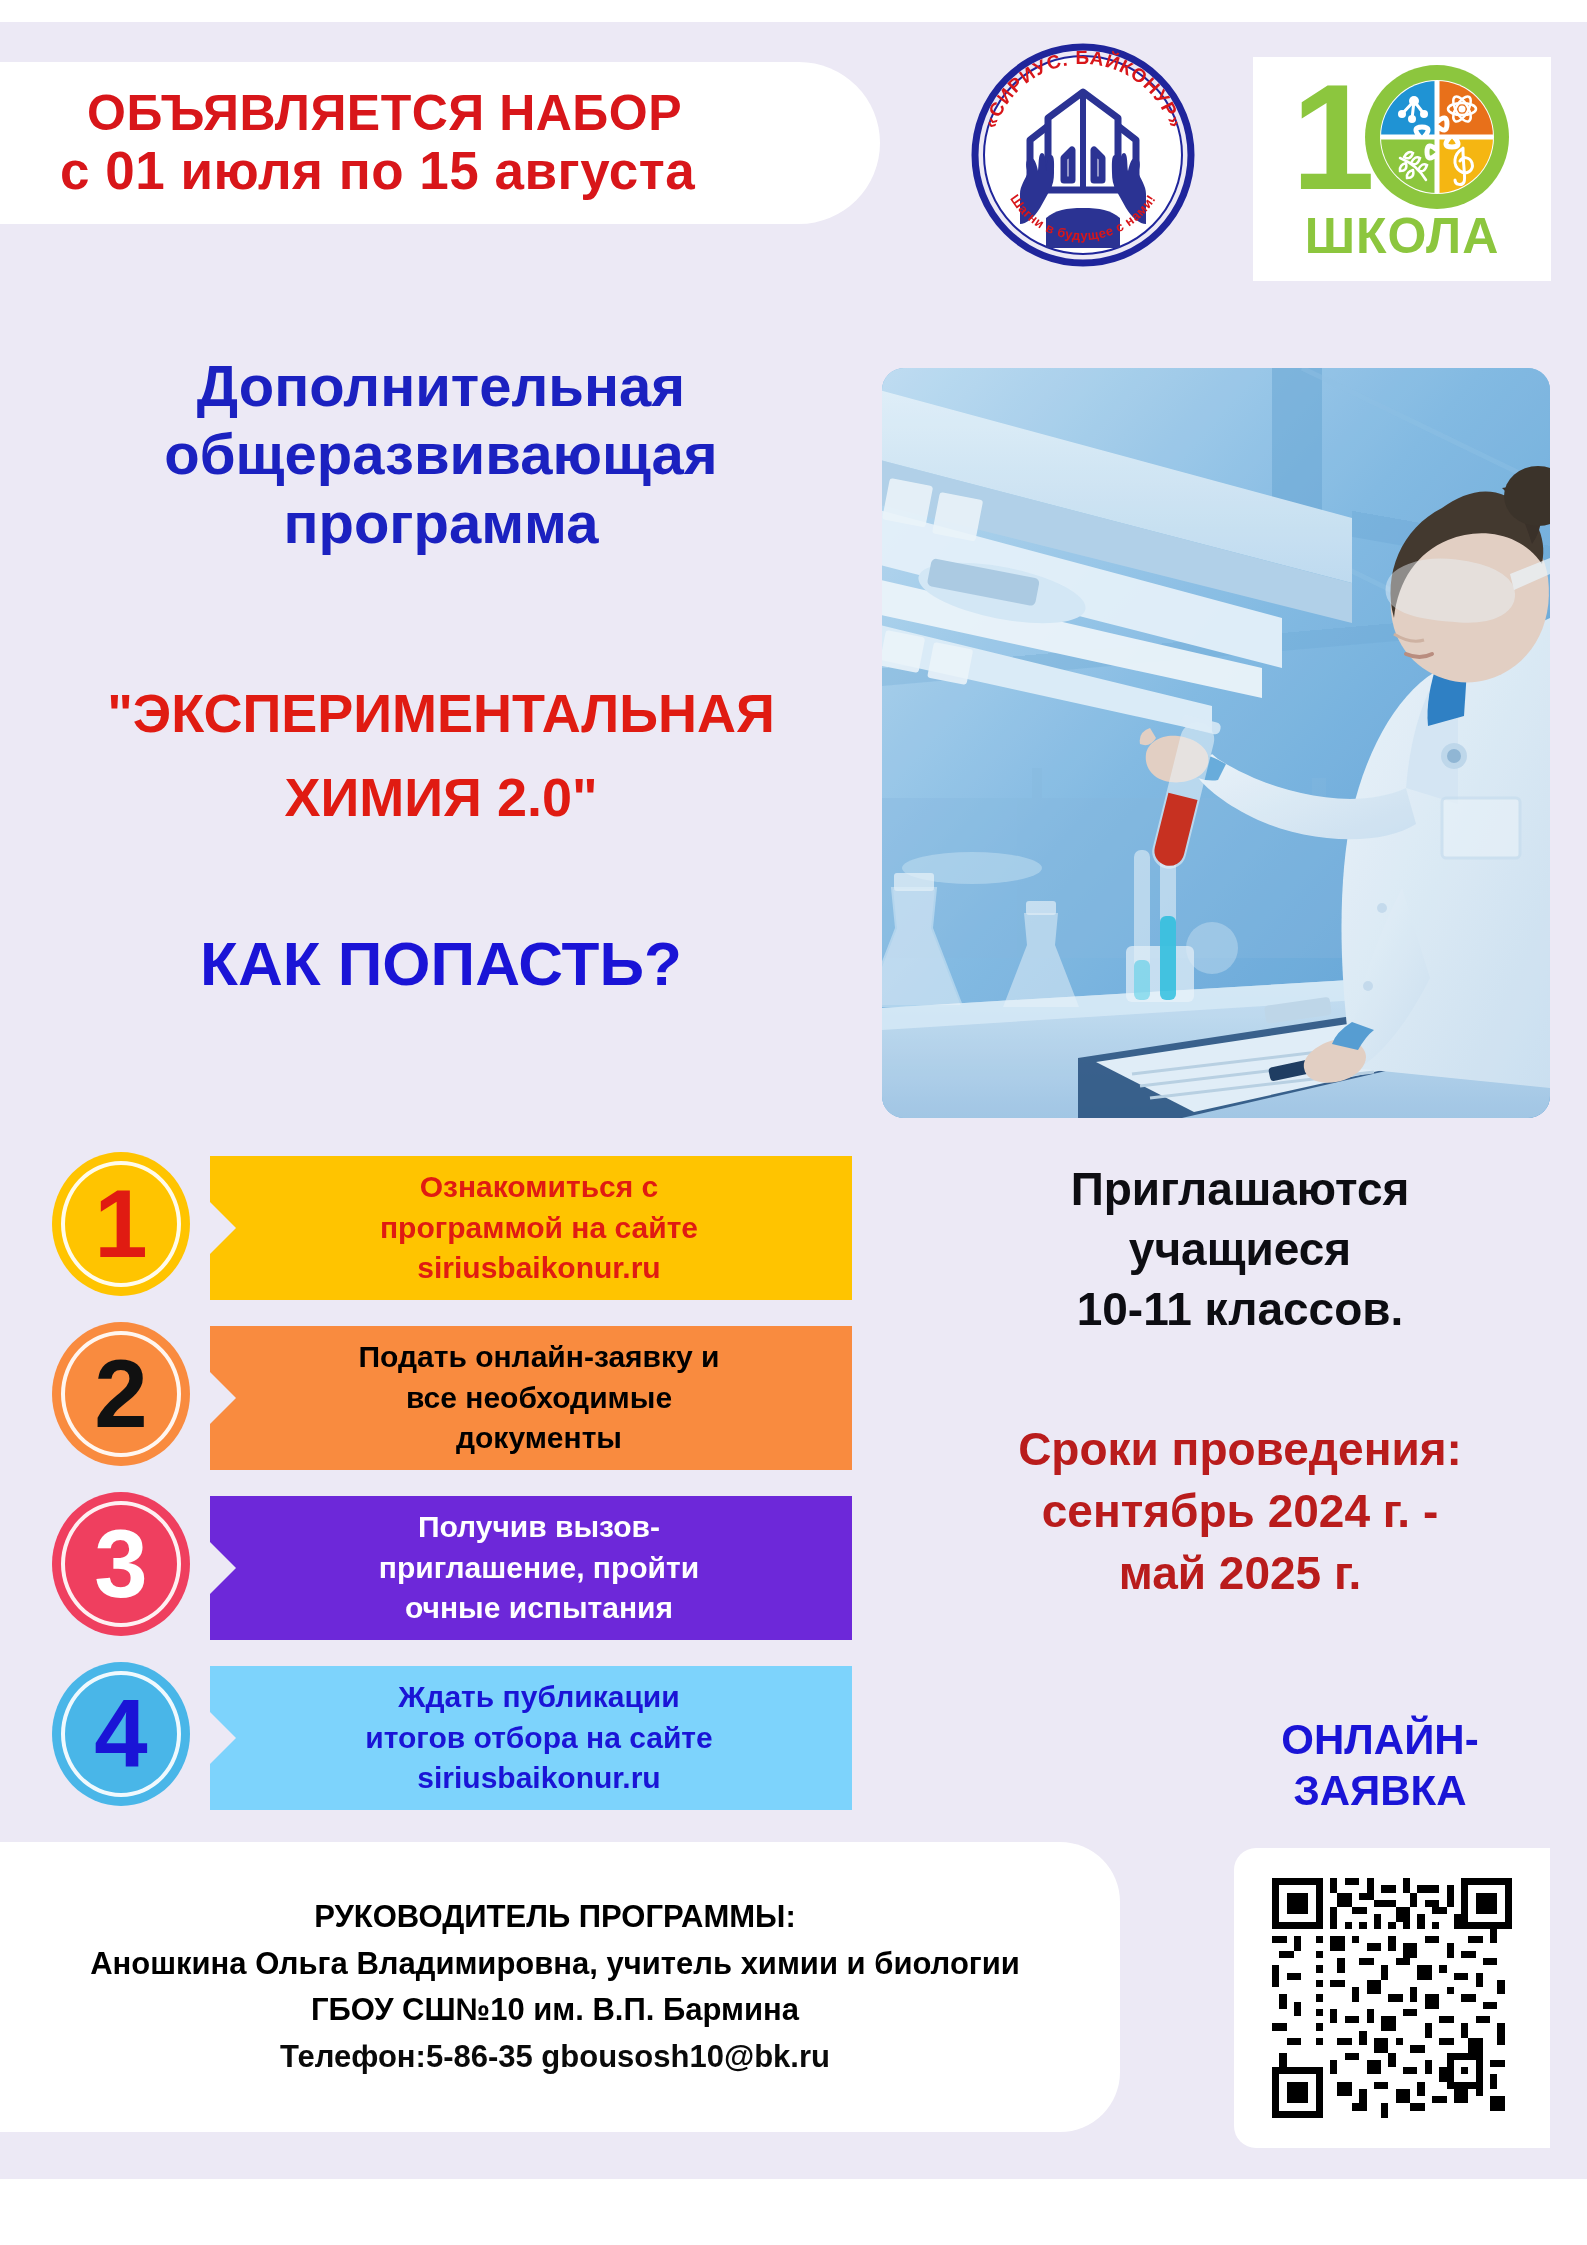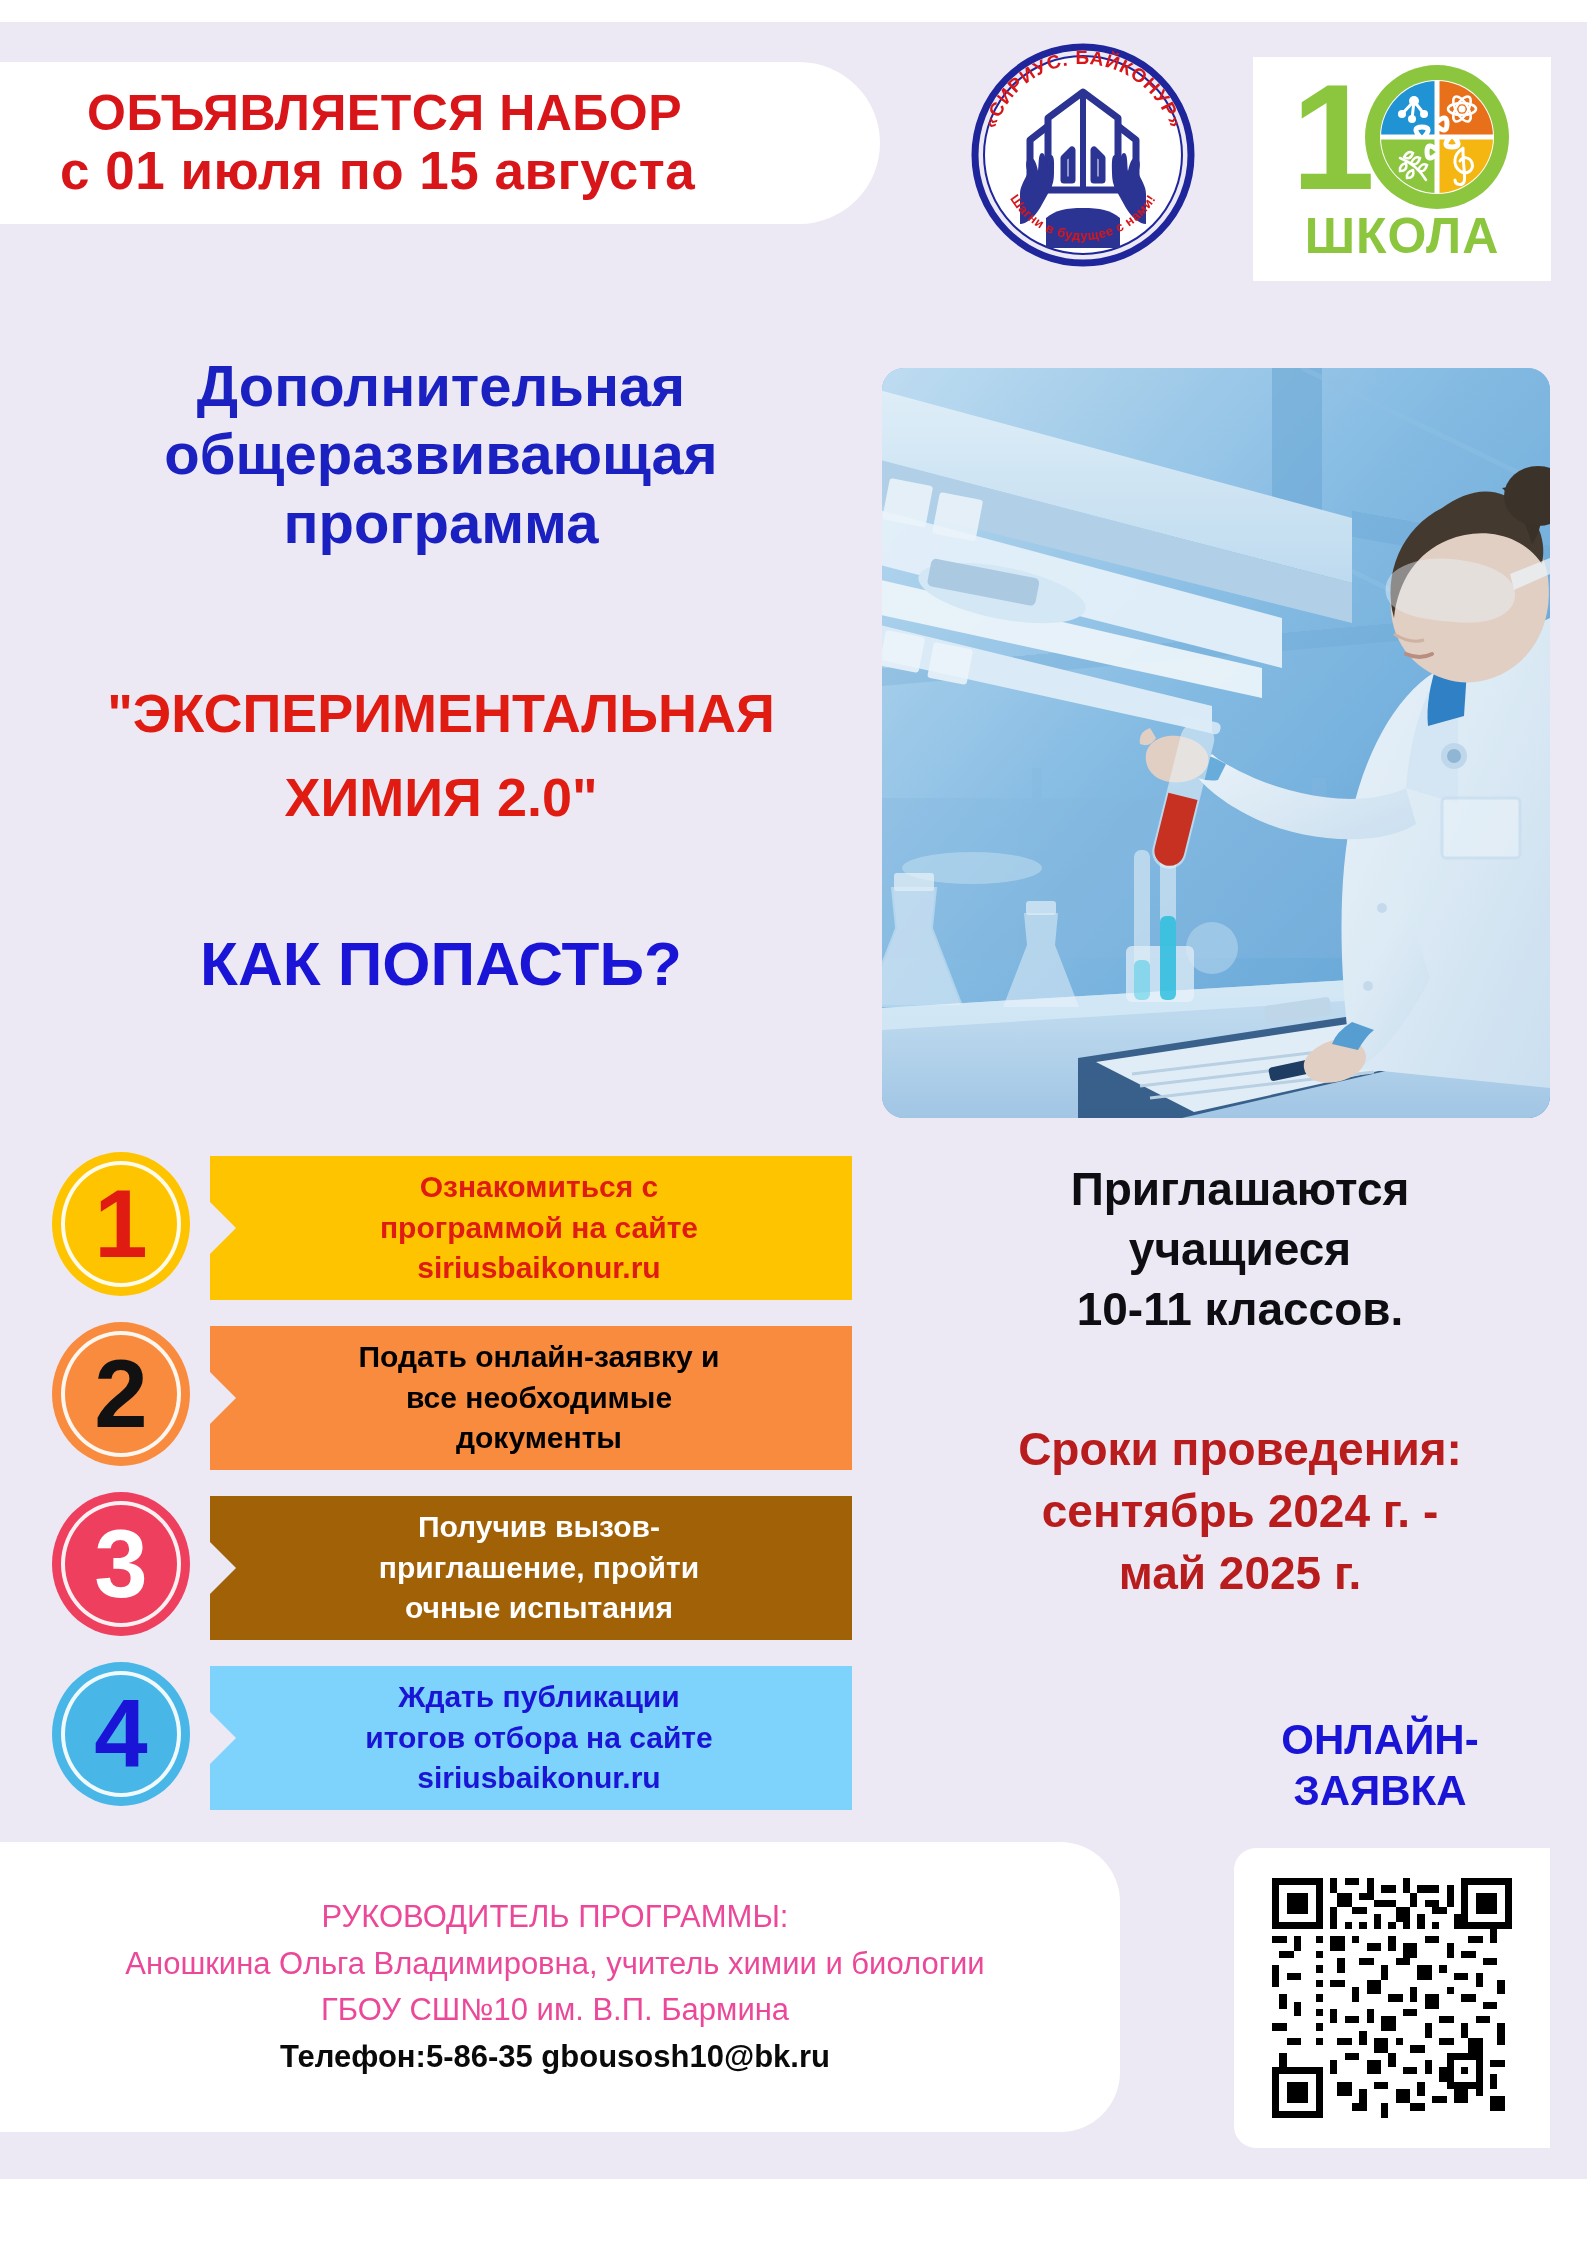--- a/index.html
+++ b/index.html
@@ -238,23 +238,23 @@
     left: -40px; top: 1842px;
     width: 1160px; height: 290px;
     background: #ffffff;
     border-radius: 0 60px 60px 0;
     display: flex; flex-direction: column;
     align-items: center; justify-content: center;
     box-sizing: border-box;
     padding: 6px 50px 6px 80px;
   }
   .f-blue {
-    color: #ec4899;
+    color: #000000;
     font-size: 31px;
-    font-weight: normal;
+    font-weight: bold;
     line-height: 1.5;
     text-align: center;
   }
   .f-black {
     color: #0a0a0a;
     font-size: 31px;
     font-weight: bold;
     line-height: 1.5;
     text-align: center;
   }
@@ -545,21 +545,21 @@
           <div>все необходимые</div>
           <div>документы</div>
         </div>
       </div>
     </div>
 
     <div class="step">
       <div class="step-circle" style="background:#ef3f5f">
         <span class="step-num" style="color:#ffffff">3</span>
       </div>
-      <div class="step-body" style="background:#a16207;color:#ffffff">
+      <div class="step-body" style="background:#6d28d9;color:#ffffff">
         <div>
           <div>Получив вызов-</div>
           <div>приглашение,  пройти</div>
           <div>очные испытания</div>
         </div>
       </div>
     </div>
 
     <div class="step">
       <div class="step-circle" style="background:#49b6e8">

